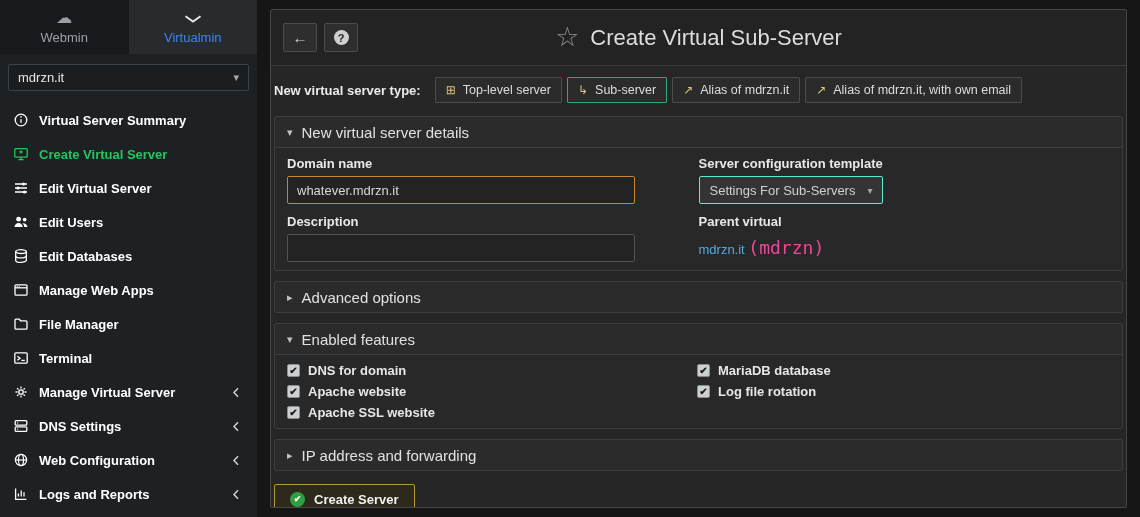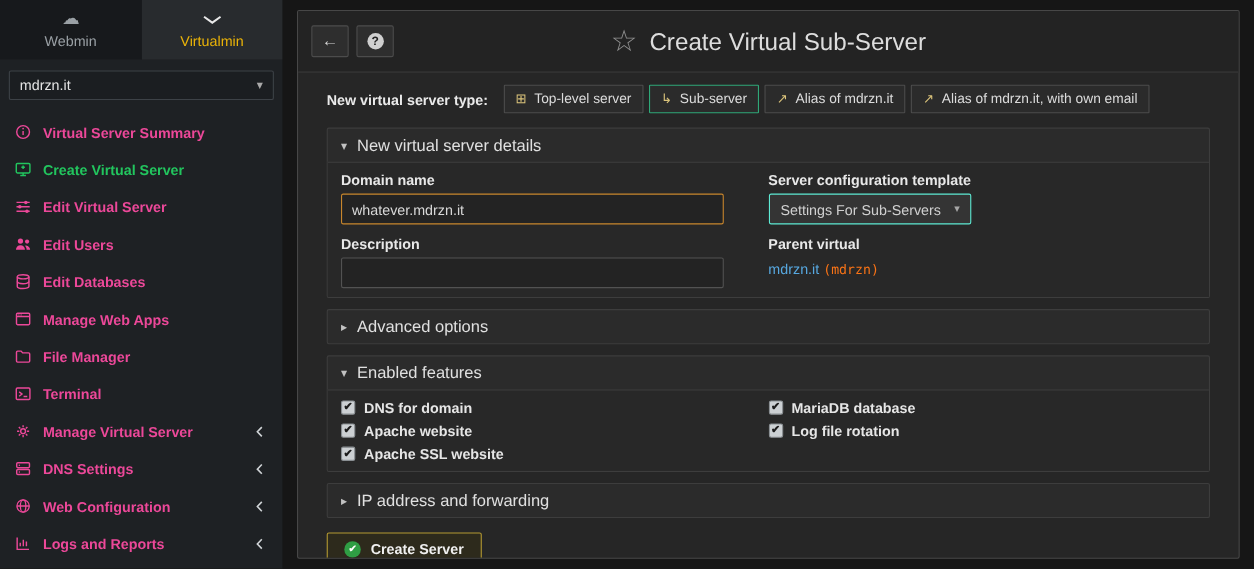--- a/index.html
+++ b/index.html
@@ -7,48 +7,48 @@
   body {
     font-family:"Liberation Sans", sans-serif;
     background:#161616; color:#d5d5d5;
     display:flex; overflow:hidden; font-size:13px;
   }
   
   .sidebar { flex:0 0 257px; width:257px; background:#1e2124; height:100%; overflow:hidden; }
   .tabs { display:flex; height:54px; }
   .tab { flex:1; display:flex; flex-direction:column; align-items:center; justify-content:center; gap:4px;
          font-size:13px; color:#9aa0a5; background:#17191c; cursor:pointer; }
-  .tab.active { background:#282b2e; color:#eab308; }
+  .tab.active { background:#282b2e; color:#3b82f6; }
   .tab-icon { font-size:16px; line-height:1; }
   .tab .chev { color:#e8e8e8; }
   .server-select { margin:10px 8px 8px; height:27px; background:#1b1e21; border:1px solid #3d4247; border-radius:2px;
          display:flex; align-items:center; justify-content:space-between; padding:0 9px; color:#e4e4e4; cursor:pointer; }
   .server-select .caret { color:#a9a9a9; font-size:11px; }
   .menu { padding:4px 0; }
   .menu-item { display:flex; align-items:center; gap:10px; padding:0 13px; height:34px;
-         font-weight:700; color:#ec4899; cursor:pointer; }
+         font-weight:700; color:#ffffff; cursor:pointer; }
   .menu-item svg { flex:0 0 16px; }
   .menu-item.active { color:#22c55e; }
   .menu-item .expand { margin-left:auto; color:#cfd3d6; display:flex; }
   
   .main { flex:1; padding:9px 13px; background:#161616; overflow:hidden; }
   .container { border:1px solid #474747; background:#262626; height:100%; border-radius:2px;
          display:flex; flex-direction:column; overflow:hidden; }
   .content-header { position:relative; display:flex; align-items:center; padding:12px 12px;
          border-bottom:1px solid #3a3a3a; background:#232323; min-height:56px; }
   .hdr-buttons { display:flex; gap:7px; }
   .hdr-btn { width:34px; height:29px; background:#2e2e2e; border:1px solid #4c4c4c; color:#d3d3d3;
          border-radius:2px; font-size:15px; display:flex; align-items:center; justify-content:center; cursor:pointer; }
   .help-circle { width:15px; height:15px; border-radius:50%; background:#cfcfcf; color:#222;
          font-size:11px; font-weight:700; display:flex; align-items:center; justify-content:center; }
   .title-wrap { position:absolute; left:0; right:0; display:flex; align-items:center; justify-content:center;
          gap:11px; pointer-events:none; }
   .star { font-size:27px; color:#909090; line-height:1; }
   h1 { font-size:22px; font-weight:400; color:#dddddd; }
-  .content-body { padding:10px 26px; flex:1; overflow:hidden; }
+  .content-body { padding:10px 3px; flex:1; overflow:hidden; }
   
   .type-row { display:flex; align-items:center; gap:14px; height:28px; margin-bottom:12px; }
   .type-label { font-weight:700; color:#eaeaea; }
   .btn-group { display:flex; gap:5px; }
   .type-btn { display:flex; align-items:center; gap:7px; padding:5px 10px; background:#2b2b2b;
          border:1px solid #4c4c4c; border-radius:1px; color:#dcdcdc; font-size:12.5px; cursor:pointer; }
   .type-btn.active { border-color:#2fa878; }
   .ticon { font-size:12px; line-height:1; color:#d9c27a; }
   
   .panel { border:1px solid #3d3d3d; border-radius:2px; margin-bottom:10px; background:#2b2b2b; }
@@ -64,21 +64,21 @@
   .field-label { font-weight:700; color:#e8e8e8; margin-bottom:5px; }
   .text-input { width:100%; max-width:348px; height:28px; background:#232323; border:1px solid #525252;
          border-radius:2px; color:#d8d8d8; font-size:13px; padding:0 9px; outline:none;
          font-family:"Liberation Sans", sans-serif; }
   .text-input.focus { border-color:#c8862c; }
   .select { display:inline-flex; align-items:center; gap:12px; height:28px; background:#343434;
          border:1px solid #5eead4; border-radius:2px; color:#d0d0d0; padding:0 10px; cursor:pointer; }
   .select .caret { font-size:10px; color:#a5a5a5; }
   .parent-line { padding-top:3px; }
   .parent-link { color:#57a8e0; text-decoration:none; cursor:pointer; }
-  .parent-note { color:#f97316; font-family:"DejaVu Sans Mono", monospace; font-size:12px; }
+  .parent-note { color:#ec4899; font-family:"DejaVu Sans Mono", monospace; font-size:18px; }
   
   .features { display:flex; padding:7px 12px; }
   .fcol { width:410px; display:flex; flex-direction:column; gap:4px; }
   .check-row { display:flex; align-items:center; gap:8px; height:17px; font-weight:700; color:#e6e6e6; cursor:pointer; }
   .checkbox { width:13px; height:13px; background:#ccd0d3; border:1px solid #8a8f93; border-radius:2px;
          display:flex; align-items:center; justify-content:center; font-size:10px; color:#1b1b1b; line-height:1; cursor:pointer; }
   
   .create-btn { display:inline-flex; align-items:center; gap:9px; padding:0 15px; height:30px; margin-top:3px;
          background:#2d2a1c; border:1px solid #b49a32; border-radius:2px; color:#f0f0f0; font-size:13px;
          font-weight:700; cursor:pointer; font-family:"Liberation Sans", sans-serif; }

